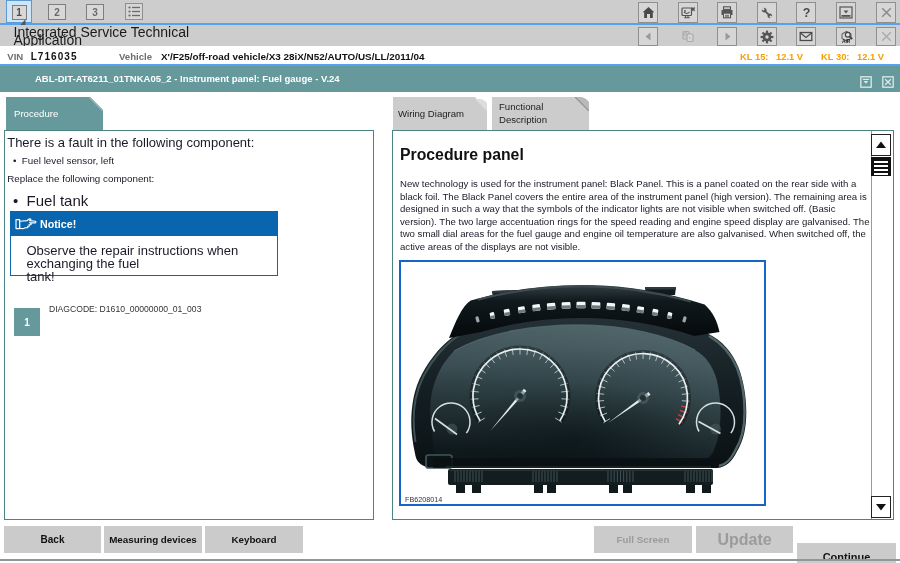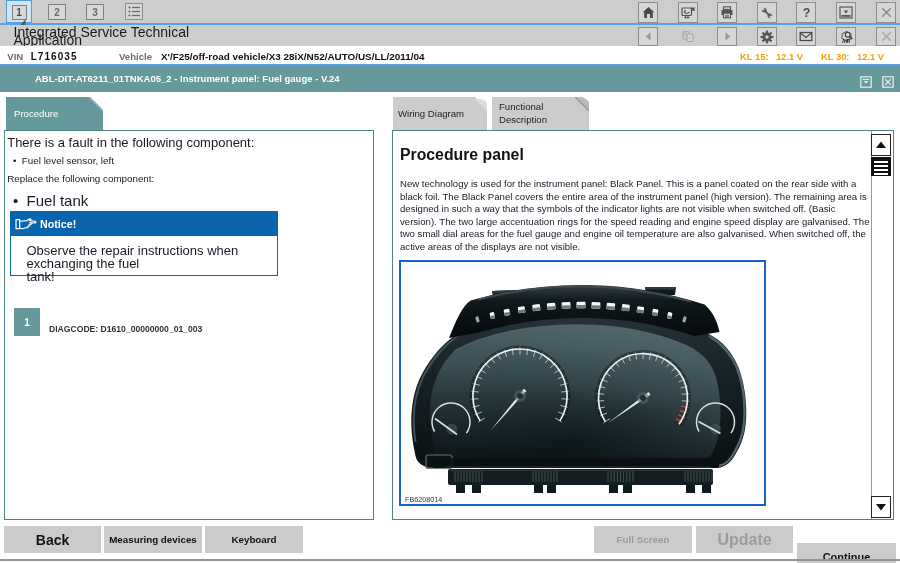--- a/index.html
+++ b/index.html
@@ -181,21 +181,21 @@
 <div class="abs" style="left:15px;top:216px;"><svg width="23" height="16" viewBox="0 0 23 16">
       <g fill="none" stroke="#ffffff" stroke-width="1.15" stroke-linejoin="round">
         <rect x="1" y="3.6" width="3.6" height="9"></rect>
         <path d="M4.6 5.2 L12.2 4.6 C13.2 3.1 14.9 2.5 15.9 3.3 L14.6 4.6 L20.2 5.2 Q21.6 6 20.2 6.9 L14.6 6.7 L15.8 7.3 Q16.7 8.2 15.6 8.8 L14 8.7 Q14.9 9.6 13.9 10.3 L12.7 10.2 Q13.4 11.1 12.4 11.8 L10.3 11.7 Q7.4 13.4 4.6 12 Z"></path>
       </g>
     </svg></div>
 <div class="abs" style="left:40px;top:218px;font-size:10.7px;font-weight:bold;color:#ffffff;">Notice!</div>
 <div class="abs" style="left:10px;top:236px;width:268px;height:40px;background:#ffffff;border:1px solid #0966ae;border-top:none;"></div>
 <div class="abs" style="left:26.5px;top:244px;width:250px;font-size:13px;color:#1a1a28;line-height:13px;">Observe the repair instructions when exchanging the fuel<br>tank!</div>
 <div class="abs" style="left:14px;top:308px;width:26px;height:28px;background:#66999b;display:flex;align-items:center;justify-content:center;font-size:10px;font-weight:bold;color:#ffffff;">1</div>
-<div class="abs" style="left:49px;top:324px;font-size:8.6px;color:#333333;font-weight:bold;">DIAGCODE: D1610_00000000_01_003</div>
+<div class="abs" style="left:49px;top:304px;font-size:8.6px;color:#333333;">DIAGCODE: D1610_00000000_01_003</div>
 <div class="abs" style="left:392px;top:130px;width:502px;height:390px;background:#ffffff;border:1px solid #4e8384;"></div>
 <div class="abs" style="left:400px;top:146px;font-size:15.8px;font-weight:bold;color:#111111;">Procedure panel</div>
 <div class="abs" style="left:400px;top:178px;width:478px;font-size:9.6px;color:#1a1a28;line-height:12.5px;">New technology is used for the instrument panel: Black Panel. This is a panel coated on the rear side with a<br>black foil. The Black Panel covers the entire area of the instrument panel (high version). The remaining area is<br>designed in such a way that the symbols of the indicator lights are not visible when switched off. (Basic<br>version). The two large accentuation rings for the speed reading and engine speed display are galvanised. The<br>two small dial areas for the fuel gauge and engine oil temperature are also galvanised. When switched off, the<br>active areas of the displays are not visible.</div>
 <div class="abs" style="left:399px;top:260px;width:367px;height:246px;border:2px solid #1564c8;background:#ffffff;"></div>
 <div class="abs" style="left:401px;top:262px;width:363px;height:242px;"><svg width="363" height="242" viewBox="0 0 363 242">
 <defs>
 <linearGradient id="faceg" x1="0.62" y1="0" x2="0.38" y2="1">
  <stop offset="0" stop-color="#51666b"></stop>
  <stop offset="0.42" stop-color="#3a4e53"></stop>
  <stop offset="1" stop-color="#111b1e"></stop>
@@ -420,18 +420,18 @@
     <div style="margin-top:3px;height:2px;background:#fff;margin-left:2px;margin-right:2px;"></div>
     <div style="margin-top:2px;height:2px;background:#fff;margin-left:2px;margin-right:2px;"></div>
     <div style="margin-top:2px;height:2px;background:#fff;margin-left:2px;margin-right:2px;"></div>
     <div style="margin-top:2px;height:2px;background:#fff;margin-left:2px;margin-right:2px;"></div>
   </div>
 <div class="abs" style="left:871px;top:496px;width:20px;height:22px;background:#ffffff;border:1px solid #222222;display:flex;align-items:center;justify-content:center;">
     <svg width="12" height="8" viewBox="0 0 12 8">
       <path d="M6 7.5 L11 1 L1 1 Z" fill="#111111"></path>
     </svg>
   </div>
-<div class="abs" style="left:4px;top:526px;width:97px;height:27px;background:#cbcbcb;display:flex;align-items:center;justify-content:center;font-size:14px;font-weight:bold;color:#111111;">Back</div>
+<div class="abs" style="left:4px;top:526px;width:97px;height:27px;background:#cbcbcb;display:flex;align-items:center;justify-content:center;font-size:10px;font-weight:bold;color:#111111;">Back</div>
 <div class="abs" style="left:104px;top:526px;width:98px;height:27px;background:#cbcbcb;display:flex;align-items:center;justify-content:center;font-size:9.8px;font-weight:bold;color:#111111;">Measuring devices</div>
 <div class="abs" style="left:205px;top:526px;width:98px;height:27px;background:#cbcbcb;display:flex;align-items:center;justify-content:center;font-size:9.8px;font-weight:bold;color:#111111;">Keyboard</div>
 <div class="abs" style="left:594px;top:526px;width:98px;height:27px;background:#cbcbcb;display:flex;align-items:center;justify-content:center;font-size:9.8px;font-weight:bold;color:#9b9b9b;">Full Screen</div>
 <div class="abs" style="left:696px;top:526px;width:97px;height:27px;background:#cbcbcb;display:flex;align-items:center;justify-content:center;font-size:16px;font-weight:bold;color:#9b9b9b;">Update</div>
 <div class="abs" style="left:797px;top:526px;width:99px;height:27px;background:#cbcbcb;display:flex;align-items:center;justify-content:center;font-size:11px;font-weight:bold;color:#111111;margin-top:17px;">Continue</div>
 <div class="abs" style="left:0;top:559px;width:900px;height:2px;background:#8f9899;"></div>
 </body></html>

